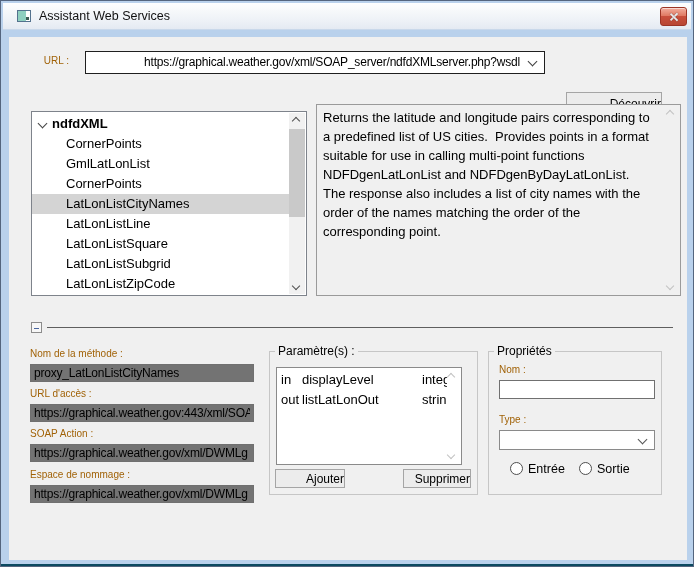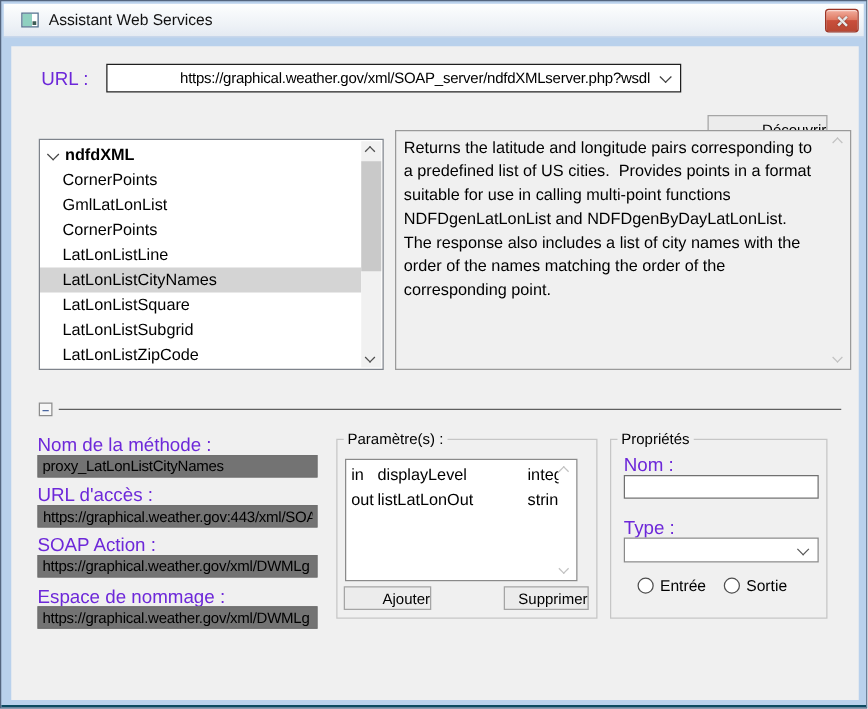--- a/index.html
+++ b/index.html
@@ -37,21 +37,21 @@
   .close-x { position:absolute; left:50%; top:50%; width:10px; height:10px; transform:translate(-50%,-50%); }
   .close-x::before, .close-x::after {
     content:""; position:absolute; left:4px; top:0; width:2.4px; height:10px;
     background:#E9E9E9; box-shadow:0 0 1px rgba(60,0,0,.8);
   }
   .close-x::before{ transform:rotate(45deg);} .close-x::after{ transform:rotate(-45deg);}
 
   
   .panel { position:absolute; left:8px; top:36px; width:678px; height:523px; background:#F0F0F0; }
 
-  .lbl { position:absolute; font-size:15px; color:#6d28d9; white-space:nowrap; }
+  .lbl { position:absolute; font-size:10px; color:#a16207; white-space:nowrap; }
 
   
   .url-label { left:24px; top:18px; width:36px; text-align:right; }
   .combo {
     position:absolute; background:#fff; border:1px solid #1F1F1F;
     font-size:12px; line-height:21px; white-space:nowrap; overflow:hidden;
   }
   .url-combo { left:76px; top:14px; width:460px; height:23px; letter-spacing:-0.2px;text-align:right; }
   .combo .ctext { position:absolute; left:5px; top:0; right:24px; overflow:hidden; }
   .chev { display:block; width:7px; height:7px; border-right:1.6px solid #3F3F3F; border-bottom:1.6px solid #3F3F3F; }
@@ -66,21 +66,21 @@
   }
   .btn-discover { left:557px; top:14px; width:96px; height:23px; }
   .btn-browse  { left:78px;  top:48px; width:80px; height:22px; }
 
   
   .tree {
     position:absolute; left:22px; top:74px; width:276px; height:185px;
     background:#fff; border:1px solid #7E838B; overflow:hidden;
   }
   .tree-inner { position:absolute; left:0; top:2px; right:17px; }
-  .titem { height:20px; line-height:20px; font-size:13px; color:#000; padding-left:18px; white-space:nowrap; cursor:default; }
+  .titem { height:20px; line-height:20px; font-size:13px; color:#000; padding-left:34px; white-space:nowrap; cursor:default; }
   .titem.root { font-weight:bold; padding-left:20px; position:relative; }
   .titem.root .expand { position:absolute; left:7px; top:6px; border-color:#444; }
   .titem.sel { background:#D4D4D4; }
 
   
   .vscroll { position:absolute; top:1px; right:1px; bottom:1px; width:16px; background:#F1F1F1; }
   .vscroll .sb-up   { position:absolute; top:5px; left:4px; }
   .vscroll .sb-down { position:absolute; bottom:5px; left:4px; }
   .vscroll .sb-up .chev, .vscroll .sb-down .chev { border-color:#4F4F4F; width:6px; height:6px; }
   .vscroll.faint { background:transparent; }
@@ -170,22 +170,22 @@
 
     <div class="tree">
       <div class="tree-inner">
         <div class="titem root">
           <span class="chev down expand"></span>
           <span>ndfdXML</span>
         </div>
         <div class="titem">CornerPoints</div>
         <div class="titem">GmlLatLonList</div>
         <div class="titem">CornerPoints</div>
+        <div class="titem sel">LatLonListCityNames</div>
         <div class="titem">LatLonListLine</div>
-        <div class="titem sel">LatLonListCityNames</div>
         <div class="titem">LatLonListSquare</div>
         <div class="titem">LatLonListSubgrid</div>
         <div class="titem">LatLonListZipCode</div>
         <div class="titem">NDFDgen</div>
       </div>
       <div class="vscroll">
         <span class="sb-up">
             <span class="chev up"></span>
           </span>
         <span class="sb-thumb"></span>

